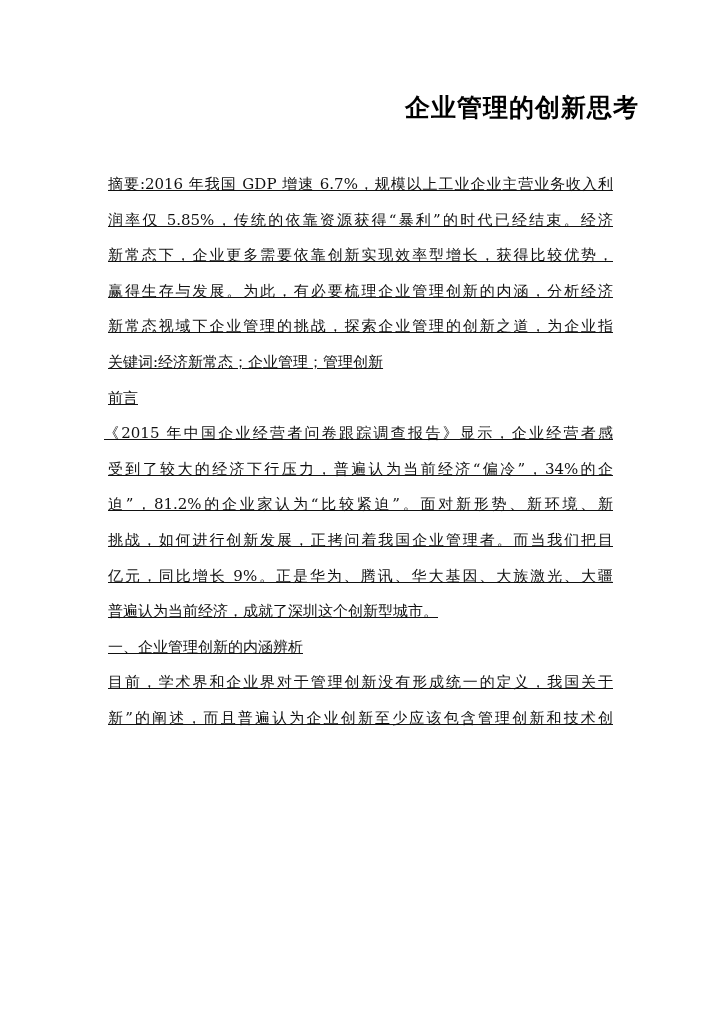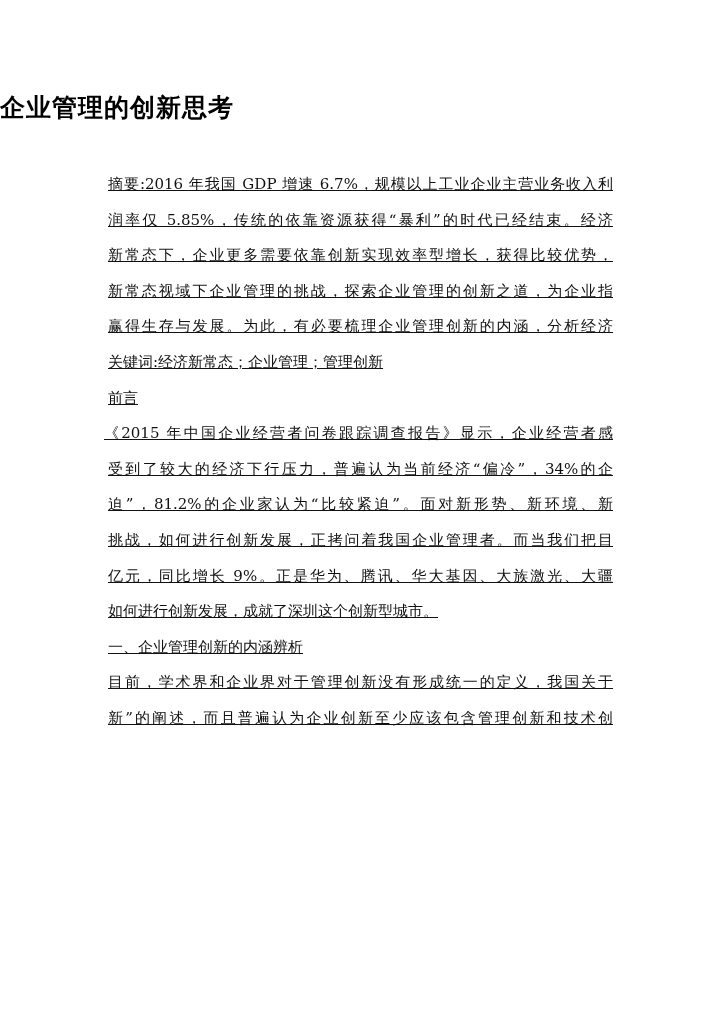--- a/index.html
+++ b/index.html
@@ -19,21 +19,21 @@
       position: absolute;
       left: 0; top: 0;
       width: 721px; height: 1020px;
       background: #ffffff;
     }
     .title {
       position: absolute;
       left: 0;
       top: 88px;
       width: 639px;
-      text-align: left;
+      text-align: right;
       font-size: 25px;
       font-weight: bold;
       letter-spacing: 1px;
       line-height: 40px;
       color: #000000;
     }
     .body {
       position: absolute;
       left: 108px;
       top: 167px;
@@ -61,35 +61,35 @@
 <body>
 
 <div class="page">
   <div class="title">企业管理的创新思考</div>
 
   <div class="body">
     <div>
       <span class="line">摘要:2016 年我国 GDP 增速 6.7%，规模以上工业企业主营业务收入利</span>
       <span class="line">润率仅 5.85%，传统的依靠资源获得“暴利”的时代已经结束。经济</span>
       <span class="line">新常态下，企业更多需要依靠创新实现效率型增长，获得比较优势，</span>
+      <span class="line">赢得生存与发展。为此，有必要梳理企业管理创新的内涵，分析经济</span>
       <span class="line">新常态视域下企业管理的挑战，探索企业管理的创新之道，为企业指</span>
-      <span class="line">赢得生存与发展。为此，有必要梳理企业管理创新的内涵，分析经济</span>
     </div>
 
     <span class="line last">关键词:经济新常态；企业管理；管理创新</span>
 
     <span class="line last">前言</span>
 
     <div>
       <span class="line indent-q">《2015 年中国企业经营者问卷跟踪调查报告》显示，企业经营者感</span>
       <span class="line">受到了较大的经济下行压力，普遍认为当前经济“偏冷”，34%的企</span>
       <span class="line">迫”，81.2%的企业家认为“比较紧迫”。面对新形势、新环境、新</span>
       <span class="line">挑战，如何进行创新发展，正拷问着我国企业管理者。而当我们把目</span>
       <span class="line">亿元，同比增长 9%。正是华为、腾讯、华大基因、大族激光、大疆</span>
-      <span class="line last">如何进行创新发展，成就了深圳这个创新型城市。</span>
+      <span class="line last">普遍认为当前经济，成就了深圳这个创新型城市。</span>
     </div>
 
     <span class="line last">一、企业管理创新的内涵辨析</span>
 
     <div>
       <span class="line">目前，学术界和企业界对于管理创新没有形成统一的定义，我国关于</span>
       <span class="line">新”的阐述，而且普遍认为企业创新至少应该包含管理创新和技术创</span>
     </div>
   </div>
 </div>

